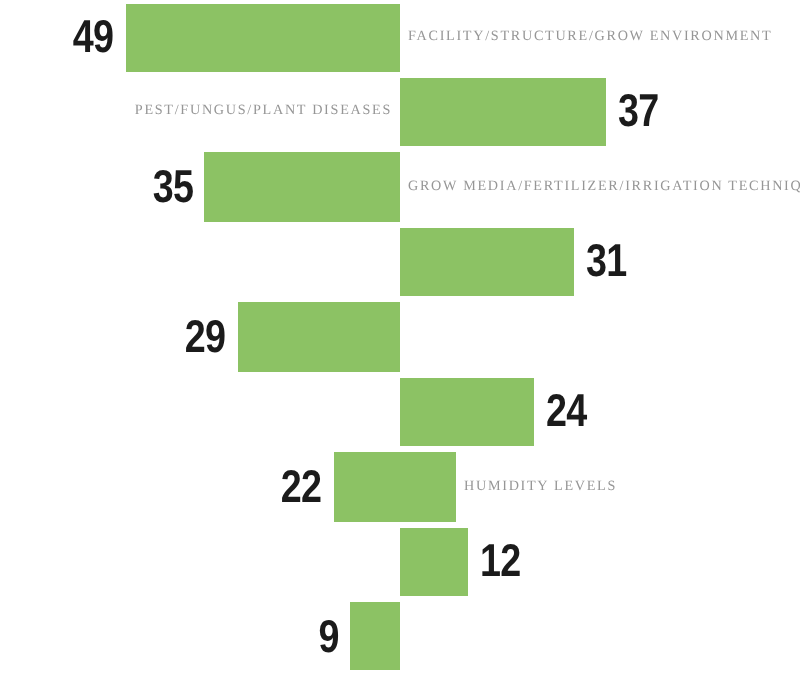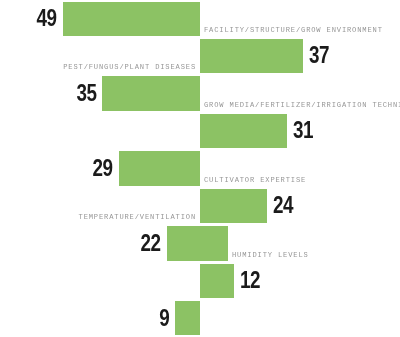--- a/index.html
+++ b/index.html
@@ -51,24 +51,24 @@
   .row.right .value { transform-origin: left center; }
   .row.left  .value { transform-origin: right center; }
   .value .pct {
     font-size: 15px;
     vertical-align: 2px;
     letter-spacing: 0;
   }
 
   .label {
     position: absolute;
-    top: 12px;
+    top: 0;
     height: 37.4px;
     line-height: 37.4px;
-    font-family: Liberation Mono, monospace;
+    font-family: Liberation Serif, serif;
     font-size: 7.1px;
     letter-spacing: 0.85px;
     color: #969696;
     text-transform: uppercase;
     white-space: nowrap;
   }
   .row.right .label { right: 204px; text-align: center; }
   .row.left  .label { left: 204px; text-align: left; }
 </style>
 </head>
@@ -90,26 +90,24 @@
       <div class="value" style="right: 303.857px;">35<span class="pct"></span></div>
       <div class="label">GROW MEDIA/FERTILIZER/IRRIGATION TECHNIQUE</div>
     </div>
     <div class="row right" style="top: 112.333px; height: 37.4444px;">
       <div class="bar" style="width: 86.6735px; background: rgb(140, 194, 100);"></div>
       <div class="value" style="left: 292.673px;">31<span class="pct"></span></div>
     </div>
     <div class="row left" style="top: 149.778px; height: 37.4444px;">
       <div class="bar" style="width: 81.0816px; background: rgb(140, 194, 100);"></div>
       <div class="value" style="right: 287.082px;">29<span class="pct"></span></div>
-      <div class="label">CULTIVATOR EXPERTISE</div>
     </div>
     <div class="row right" style="top: 187.222px; height: 37.4444px;">
       <div class="bar" style="width: 67.102px; background: rgb(140, 194, 100);"></div>
       <div class="value" style="left: 273.102px;">24<span class="pct"></span></div>
-      <div class="label">TEMPERATURE/VENTILATION</div>
     </div>
     <div class="row left" style="top: 224.667px; height: 37.4444px; margin-left: 28px;">
       <div class="bar" style="width: 61.5102px; background: rgb(140, 194, 100);"></div>
       <div class="value" style="right: 267.51px;">22<span class="pct"></span></div>
       <div class="label">HUMIDITY LEVELS</div>
     </div>
     <div class="row right" style="top: 262.111px; height: 37.4444px;">
       <div class="bar" style="width: 33.551px; background: rgb(140, 194, 100);"></div>
       <div class="value" style="left: 239.551px;">12<span class="pct"></span></div>
     </div>

